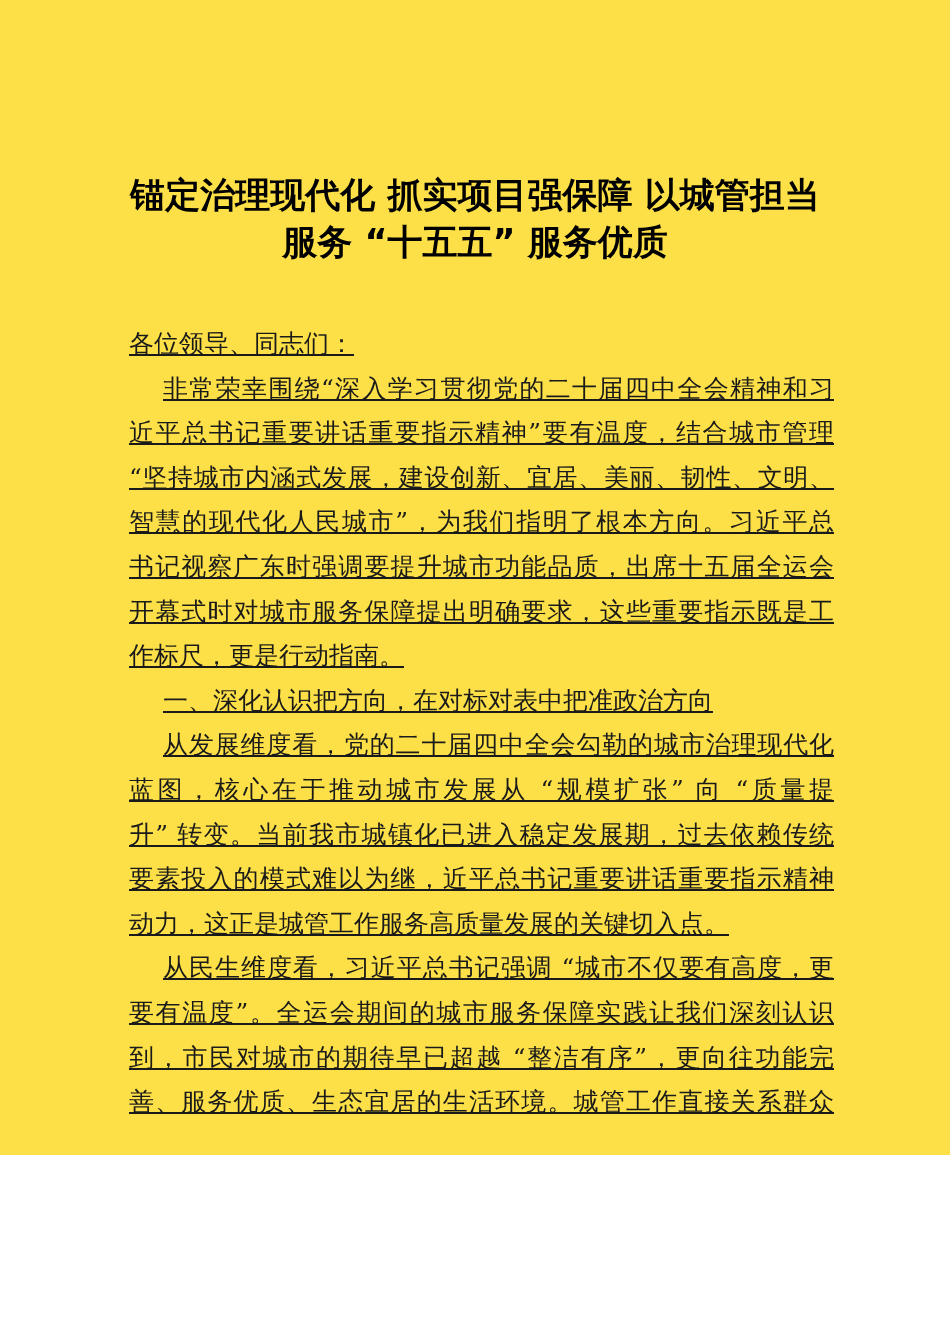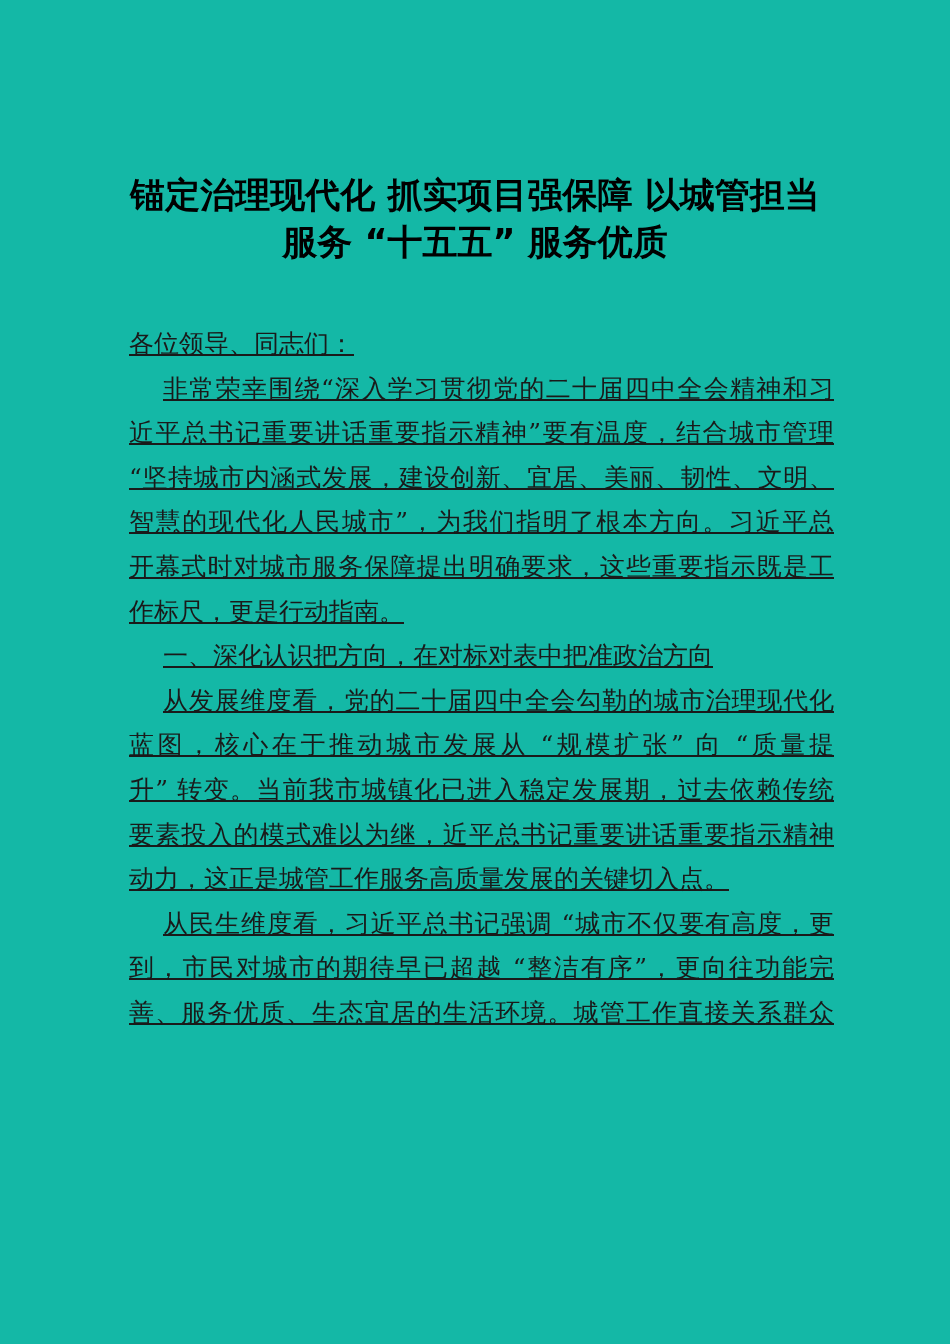--- a/index.html
+++ b/index.html
@@ -12,22 +12,22 @@
       height: 1344px;
       position: relative;
       overflow: hidden;
       color: #111111;
     }
     .page {
       position: absolute;
       left: 0;
       top: 0;
       width: 950px;
-      height: 1344px;
-      background: #14b8a6;
+      height: 1155px;
+      background: #fde047;
     }
     .title {
       position: absolute;
       left: 100px;
       width: 750px;
       top: 172px;
       text-align: center;
       font-family: "DejaVu Sans", "Liberation Sans", sans-serif;
       font-weight: bold;
       font-size: 35px;
@@ -71,25 +71,27 @@
     <span class="tline">锚定治理现代化 抓实项目强保障 以城管担当</span>
     <span class="tline">服务 “十五五” 服务优质</span>
   </div>
 
   <div class="body">
     <span class="bline last">各位领导、同志们：</span>
     <span class="bline indent">非常荣幸围绕“深入学习贯彻党的二十届四中全会精神和习</span>
     <span class="bline">近平总书记重要讲话重要指示精神”要有温度，结合城市管理</span>
     <span class="bline">“坚持城市内涵式发展，建设创新、宜居、美丽、韧性、文明、</span>
     <span class="bline">智慧的现代化人民城市”，为我们指明了根本方向。习近平总</span>
+    <span class="bline">书记视察广东时强调要提升城市功能品质，出席十五届全运会</span>
     <span class="bline">开幕式时对城市服务保障提出明确要求，这些重要指示既是工</span>
     <span class="bline last">作标尺，更是行动指南。</span>
     <span class="bline indent last">一、深化认识把方向，在对标对表中把准政治方向</span>
     <span class="bline indent">从发展维度看，党的二十届四中全会勾勒的城市治理现代化</span>
     <span class="bline">蓝图，核心在于推动城市发展从 “规模扩张” 向 “质量提</span>
     <span class="bline">升” 转变。当前我市城镇化已进入稳定发展期，过去依赖传统</span>
     <span class="bline">要素投入的模式难以为继，近平总书记重要讲话重要指示精神</span>
     <span class="bline last">动力，这正是城管工作服务高质量发展的关键切入点。</span>
     <span class="bline indent">从民生维度看，习近平总书记强调 “城市不仅要有高度，更</span>
+    <span class="bline">要有温度”。全运会期间的城市服务保障实践让我们深刻认识</span>
     <span class="bline">到，市民对城市的期待早已超越 “整洁有序”，更向往功能完</span>
     <span class="bline">善、服务优质、生态宜居的生活环境。城管工作直接关系群众</span>
   </div>
 </div>
 
 </body></html>

